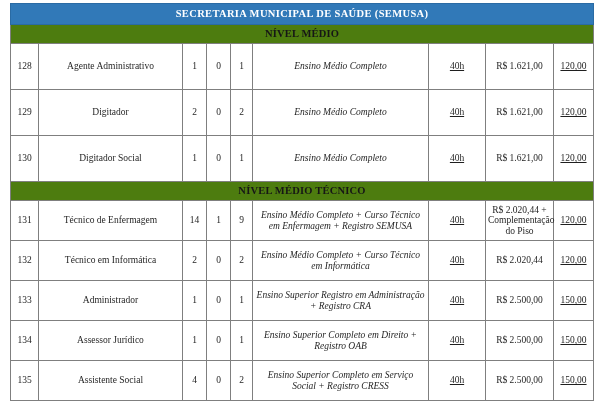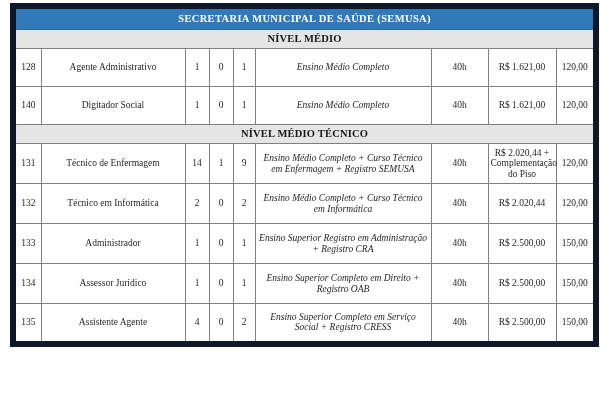--- a/index.html
+++ b/index.html
@@ -20,21 +20,21 @@
     width: 600px;
     height: 411px;
     box-sizing: border-box;
     padding: 3px 7px 0 10px;
   }
 
   table.vagas {
     width: 583px;
     border-collapse: collapse;
     table-layout: fixed;
-    border: 6px solid #0f172a;
+    border: 1px solid #0f172a;
   }
 
   table.vagas td {
     border: 1px solid #7f7f7f;
     text-align: center;
     vertical-align: middle;
     padding: 2px 2px;
     line-height: 1.12;
     color: #1f1f1f;
   }
@@ -57,41 +57,41 @@
     font-weight: bold;
     font-size: 10.5px;
     letter-spacing: .35px;
     height: 17px;
     padding: 1px 0 2px 0;
     border-color: #2a6ba4;
   }
 
   
   tr.section-row td {
-    background: #e5e5e5;
+    background: #4d7c0f;
     color: #161616;
     font-weight: bold;
     font-size: 10.5px;
     letter-spacing: .2px;
     height: 15px;
     padding: 1px 0 2px 0;
   }
 
   
   tr.data-row td { font-size: 9.5px; }
-  tr.data-row { height: 38px; }
+  tr.data-row { height: 46px; }
   tr.data-row.tall { height: 40px; }
 
   td.cell-num   { font-size: 9.5px; }
   td.cell-cargo { font-size: 9.5px; }
   td.cell-n     { font-size: 9.5px; }
   td.cell-req   { font-size: 9px; padding-left: 4px; padding-right: 4px; font-style: italic; }
-  td.cell-ch    { font-size: 9.5px; }
+  td.cell-ch    { font-size: 9.5px; text-decoration: underline; }
   td.cell-sal   { font-size: 9.5px; }
-  td.cell-taxa  { font-size: 9.5px; }
+  td.cell-taxa  { font-size: 9.5px; text-decoration: underline; }
 </style>
 </head>
 <body>
 
 <div id="sheet">
   <table class="vagas">
     <colgroup>
       <col class="c-num">
         <col class="c-cargo">
         <col class="c-ac">
@@ -114,21 +114,32 @@
           <td class="cell-cargo">Agente Administrativo</td>
           <td class="cell-n">1</td>
           <td class="cell-n">0</td>
           <td class="cell-n">1</td>
           <td class="cell-req">Ensino Médio Completo</td>
           <td class="cell-ch">40h</td>
           <td class="cell-sal">R$ 1.621,00</td>
           <td class="cell-taxa">120,00</td>
         </tr>
         <tr class="data-row">
-          <td class="cell-num">140</td>
+          <td class="cell-num">129</td>
+          <td class="cell-cargo">Digitador</td>
+          <td class="cell-n">2</td>
+          <td class="cell-n">0</td>
+          <td class="cell-n">2</td>
+          <td class="cell-req">Ensino Médio Completo</td>
+          <td class="cell-ch">40h</td>
+          <td class="cell-sal">R$ 1.621,00</td>
+          <td class="cell-taxa">120,00</td>
+        </tr>
+        <tr class="data-row">
+          <td class="cell-num">130</td>
           <td class="cell-cargo">Digitador Social</td>
           <td class="cell-n">1</td>
           <td class="cell-n">0</td>
           <td class="cell-n">1</td>
           <td class="cell-req">Ensino Médio Completo</td>
           <td class="cell-ch">40h</td>
           <td class="cell-sal">R$ 1.621,00</td>
           <td class="cell-taxa">120,00</td>
         </tr>
         <tr class="section-row">
@@ -173,21 +184,21 @@
           <td class="cell-n">1</td>
           <td class="cell-n">0</td>
           <td class="cell-n">1</td>
           <td class="cell-req">Ensino Superior Completo em Direito + Registro OAB</td>
           <td class="cell-ch">40h</td>
           <td class="cell-sal">R$ 2.500,00</td>
           <td class="cell-taxa">150,00</td>
         </tr>
         <tr class="data-row tall">
           <td class="cell-num">135</td>
-          <td class="cell-cargo">Assistente Agente</td>
+          <td class="cell-cargo">Assistente Social</td>
           <td class="cell-n">4</td>
           <td class="cell-n">0</td>
           <td class="cell-n">2</td>
           <td class="cell-req">Ensino Superior Completo em Serviço Social + Registro CRESS</td>
           <td class="cell-ch">40h</td>
           <td class="cell-sal">R$ 2.500,00</td>
           <td class="cell-taxa">150,00</td>
         </tr>
       </tbody>
   </table>

